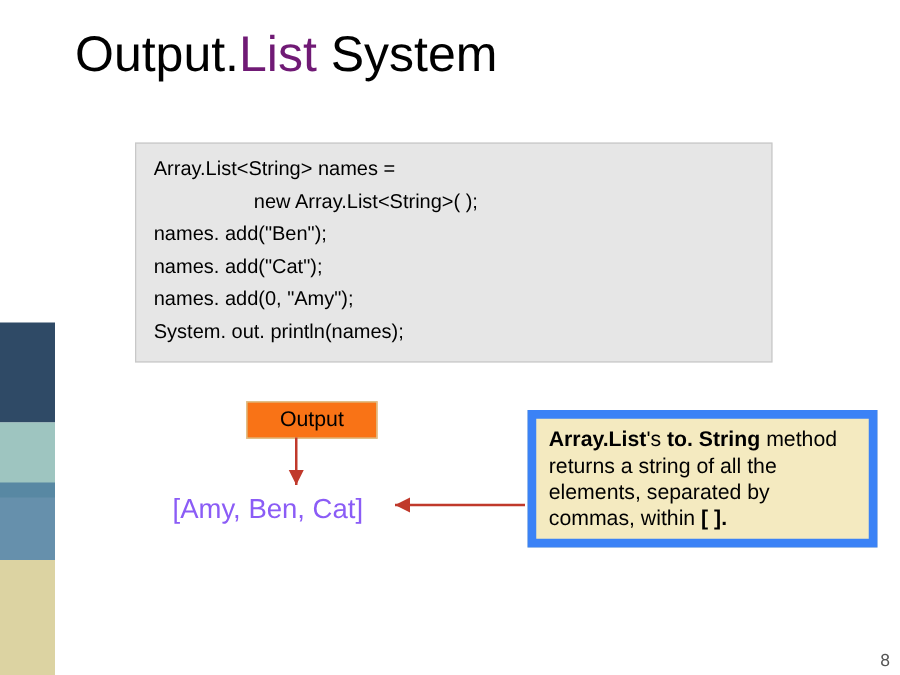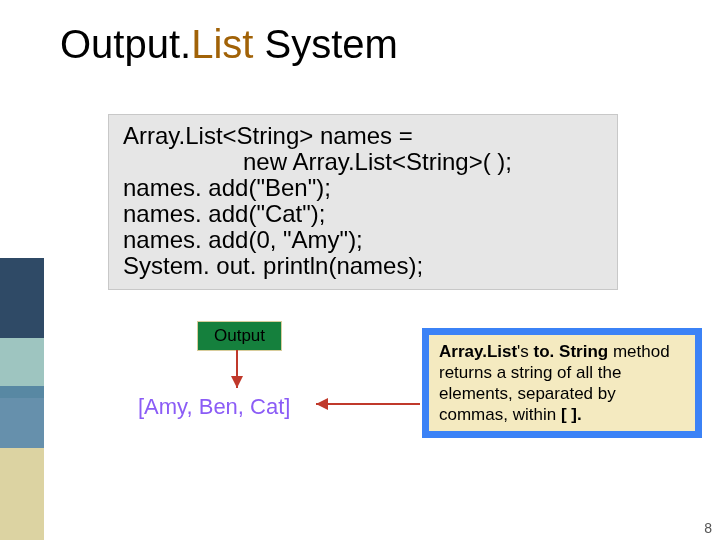--- a/index.html
+++ b/index.html
@@ -18,42 +18,42 @@
     height: 540px;
   }
   .title {
     position: absolute;
     top: 22px;
     left: 60px;
     font-size: 40px;
     font-weight: normal;
     color: #000;
   }
-  .title .accent { color: #a16207; }
+  .title .accent { color: #701a75; }
   .code-box {
     position: absolute;
     top: 114px;
     left: 108px;
     width: 480px;
     background: #e6e6e6;
     border: 1px solid #c8c8c8;
     padding: 8px 14px 10px 14px;
-    font-size: 24px;
+    font-size: 16px;
     line-height: 26px;
     color: #000;
     font-family: Arial, Helvetica, sans-serif;
     white-space: pre;
   }
   .output-label {
     position: absolute;
     top: 321px;
     left: 197px;
-    background: #15803d;
+    background: #f97316;
     border: 1px solid #d8cd9c;
-    padding: 4px 16px;
+    padding: 4px 26px;
     font-size: 17px;
     font-family: Arial, Helvetica, sans-serif;
   }
   .output-val {
     position: absolute;
     top: 394px;
     left: 138px;
     font-size: 22px;
     color: #8b5cf6;
   }

